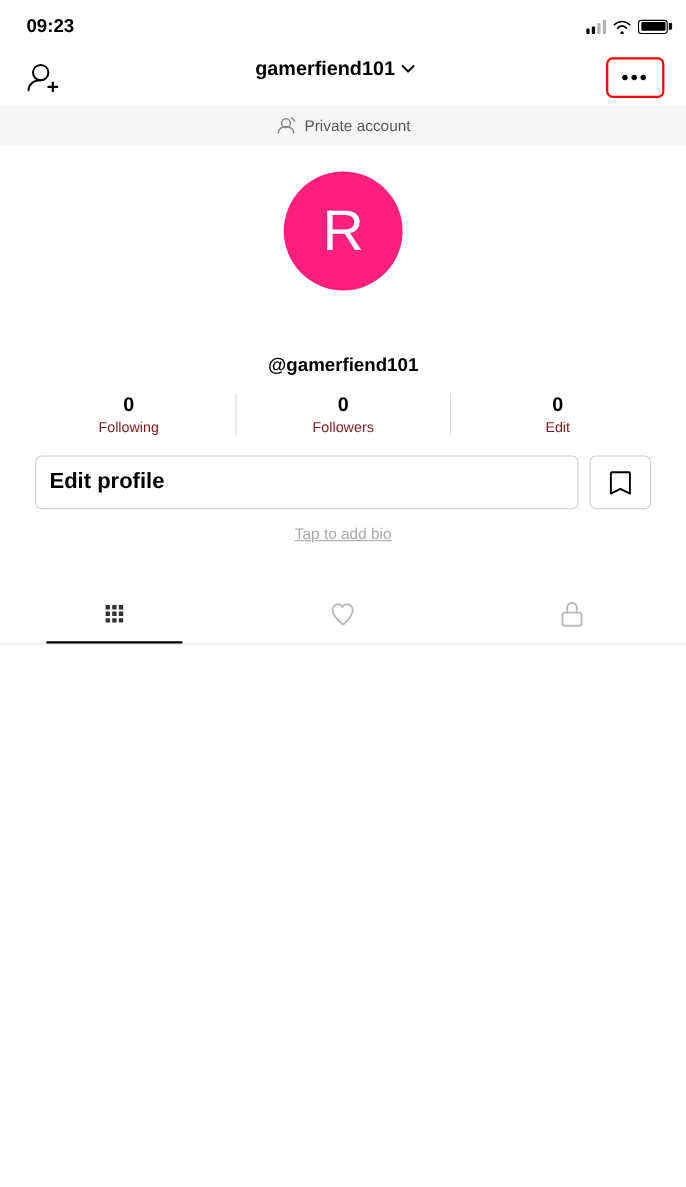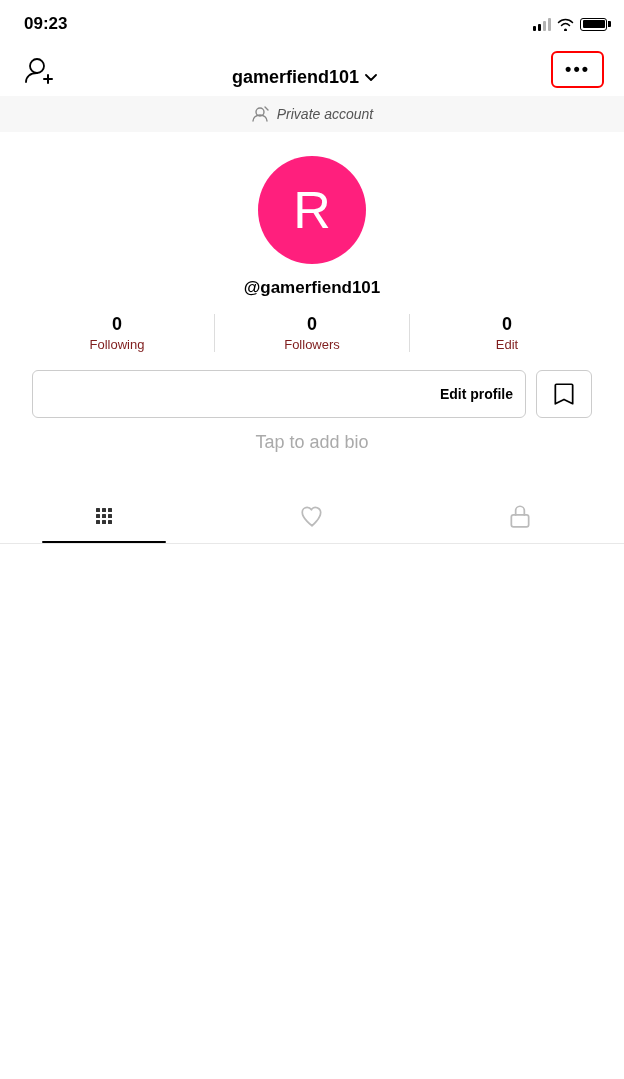--- a/index.html
+++ b/index.html
@@ -75,21 +75,21 @@
       width: 100%;
       height: 100%;
       background: #000;
       border-radius: 1px;
     }
 
     
     .nav-bar {
       display: flex;
       justify-content: space-between;
-      align-items: flex-end;
+      align-items: flex-start;
       padding: 8px 20px;
       height: 52px;
     }
     .add-user-btn {
       background: none;
       border: none;
       cursor: pointer;
       padding: 4px;
       display: flex;
       align-items: center;
@@ -130,21 +130,20 @@
       background: #f7f7f7;
       display: flex;
       align-items: center;
       justify-content: center;
       padding: 10px;
       gap: 8px;
     }
     .private-banner-text {
       font-size: 14px;
       color: #555;
-      font-style: italic;
     }
 
     
     .profile-section {
       display: flex;
       flex-direction: column;
       align-items: center;
       padding: 24px 20px 16px 20px;
     }
     .avatar {
@@ -160,20 +159,21 @@
     .avatar-letter {
       font-size: 52px;
       font-weight: 400;
       color: #fff;
     }
     .username-handle {
       font-size: 17px;
       font-weight: 600;
       color: #000;
       margin-bottom: 16px;
+      margin-top: 44px;
     }
 
     
     .stats-row {
       display: flex;
       align-items: center;
       justify-content: center;
       gap: 0;
       width: 100%;
       margin-bottom: 18px;
@@ -206,46 +206,47 @@
       width: 100%;
       padding: 0 12px;
       margin-bottom: 14px;
     }
     .edit-profile-btn {
       flex: 1;
       background: #fff;
       border: 1.5px solid #ccc;
       border-radius: 6px;
       padding: 12px;
-      font-size: 14px;
+      font-size: 20px;
       font-weight: 700;
       color: #000;
       cursor: pointer;
-      text-align: right;
+      text-align: left;
     }
     .bookmark-btn {
       background: #fff;
       border: 1.5px solid #ccc;
       border-radius: 6px;
       padding: 10px 14px;
       display: flex;
       align-items: center;
       justify-content: center;
       cursor: pointer;
       min-width: 52px;
     }
 
     
     .bio-section {
       text-align: center;
       margin-bottom: 10px;
     }
     .bio-text {
-      font-size: 18px;
+      font-size: 14px;
       color: #aaa;
+      text-decoration: underline;
     }
 
     
     .tabs-bar {
       display: flex;
       border-bottom: 1px solid #e8e8e8;
       margin-top: 10px;
       width: 100%;
     }
     .tab-item {

